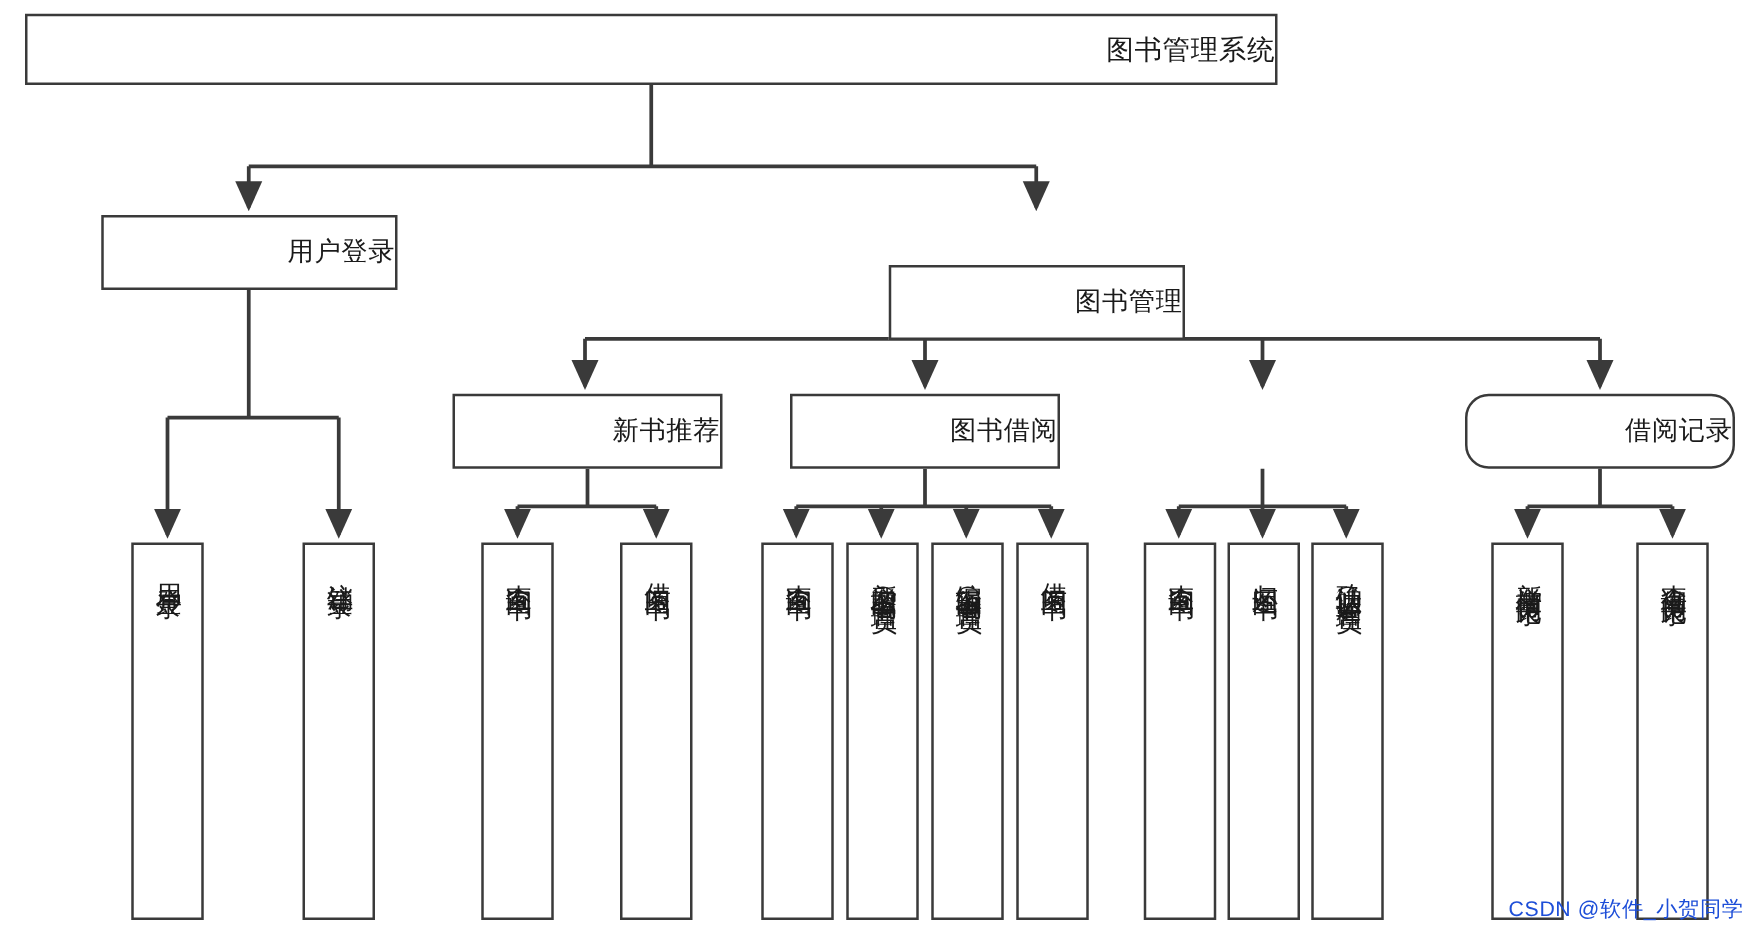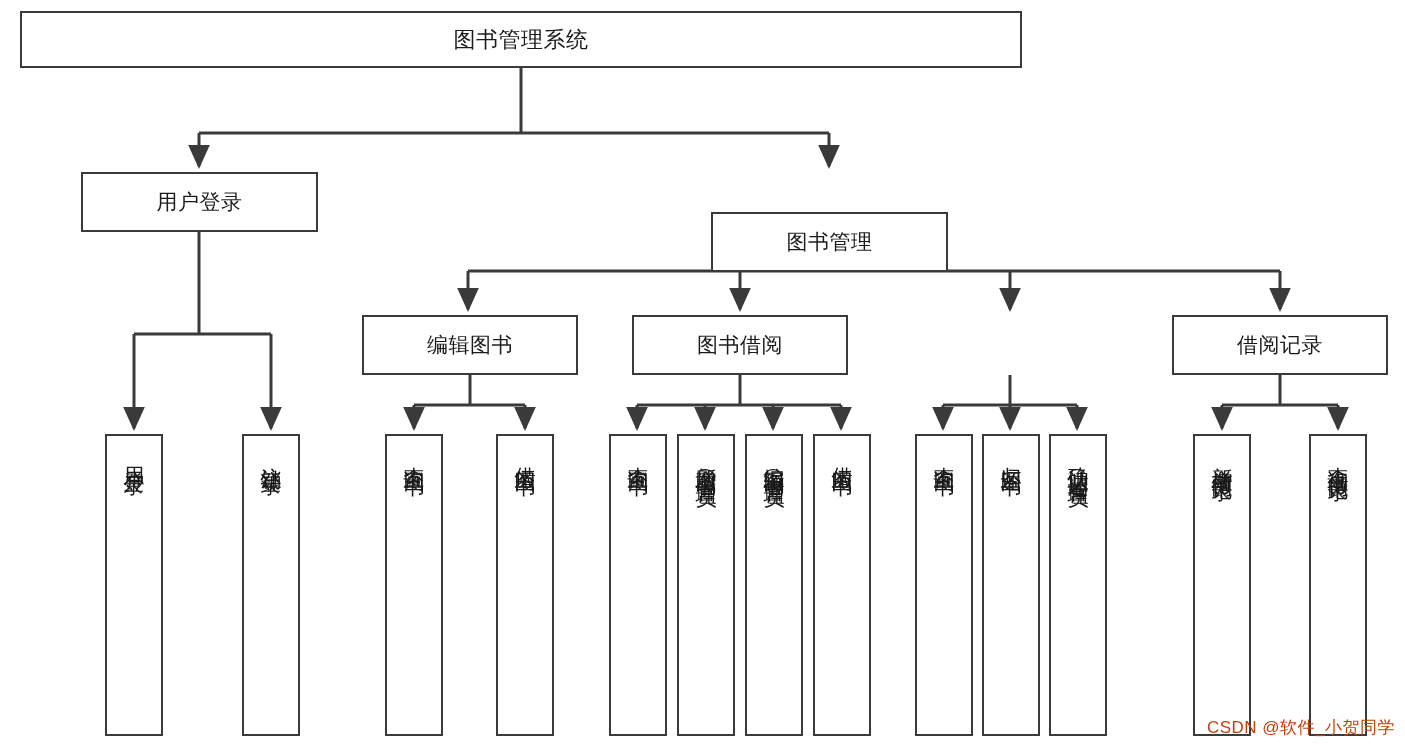--- a/index.html
+++ b/index.html
@@ -26,21 +26,21 @@
     height: 747px;
     pointer-events: none;
   }
   .node {
     position: absolute;
     box-sizing: border-box;
     background: #ffffff;
     border: 2px solid #3a3a3a;
     display: flex;
     align-items: center;
-    justify-content: center;
+    justify-content: flex-end;
     color: #1a1a1a;
   }
   .node-label {
     display: block;
     text-align: center;
     line-height: 1.18;
     letter-spacing: 0.5px;
     white-space: pre-line;
   }
   .node.horiz .node-label {
@@ -60,21 +60,21 @@
     font-size: 21px;
     line-height: 1.15;
     letter-spacing: 3px;
     white-space: nowrap;
   }
   #watermark {
     position: absolute;
     right: 10px;
     bottom: 8px;
     font-size: 17px;
-    color: #c2410c;
+    color: #1d4ed8;
     letter-spacing: 0.5px;
     white-space: nowrap;
   }
 </style>
 </head>
 <body>
 
 <div id="diagram-root">
 
   <svg id="edge-layer" viewBox="0 0 1405 747" xmlns="http://www.w3.org/2000/svg">
@@ -133,26 +133,26 @@
   </div>
 
   <div class="node horiz" style="left:81px; top:172px; width:237px; height:60px;">
     <span class="node-label">用户登录</span>
   </div>
   <div class="node horiz" style="left:711px; top:172px; width:237px; height:60px;margin-top:40px;">
     <span class="node-label">图书管理</span>
   </div>
 
   <div class="node horiz" style="left:362px; top:315px; width:216px; height:60px;">
-    <span class="node-label">编辑图书</span>
+    <span class="node-label">新书推荐</span>
   </div>
   <div class="node horiz" style="left:632px; top:315px; width:216px; height:60px;">
     <span class="node-label">图书借阅</span>
   </div>
-  <div class="node horiz" style="left:1172px; top:315px; width:216px; height:60px;">
+  <div class="node horiz" style="left:1172px; top:315px; width:216px; height:60px;border-radius:19px;">
     <span class="node-label">借阅记录</span>
   </div>
 
   <div class="node vert" style="left:105px; top:434px; width:58px; height:302px;">
     <span class="node-label">用户登录</span>
   </div>
   <div class="node vert" style="left:242px; top:434px; width:58px; height:302px;">
     <span class="node-label">注销登录</span>
   </div>
 

